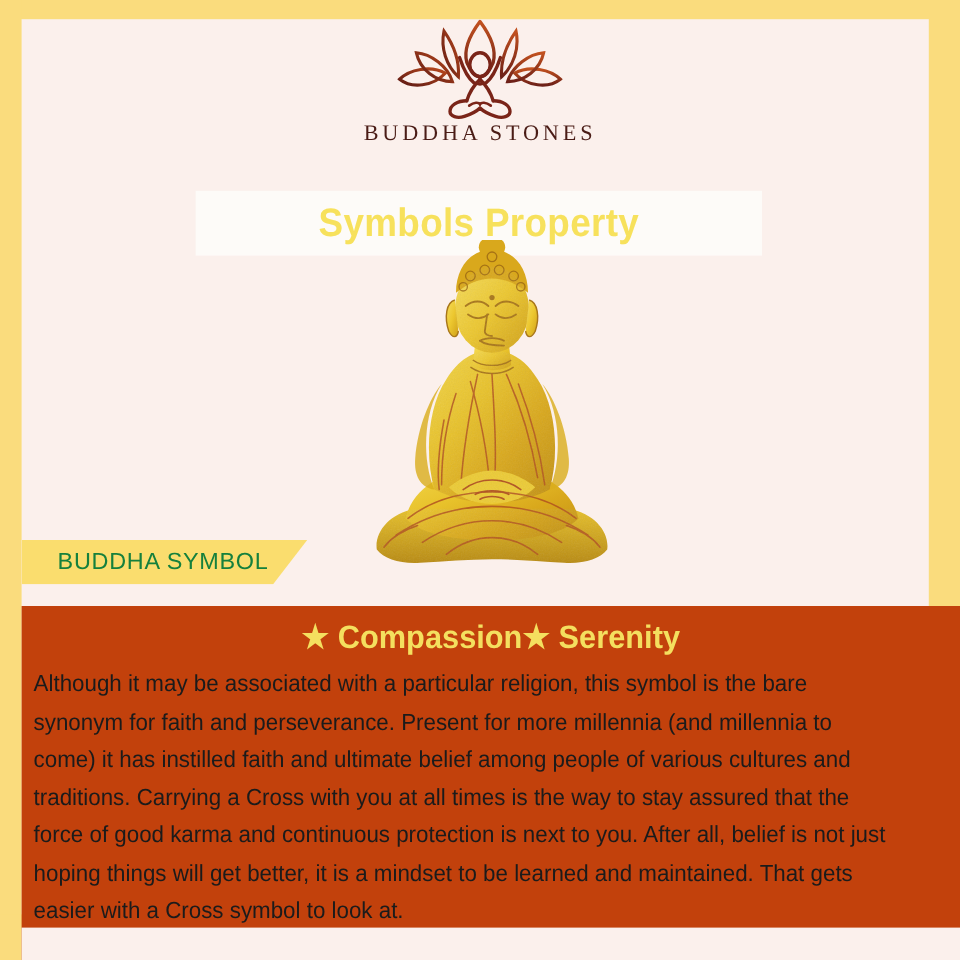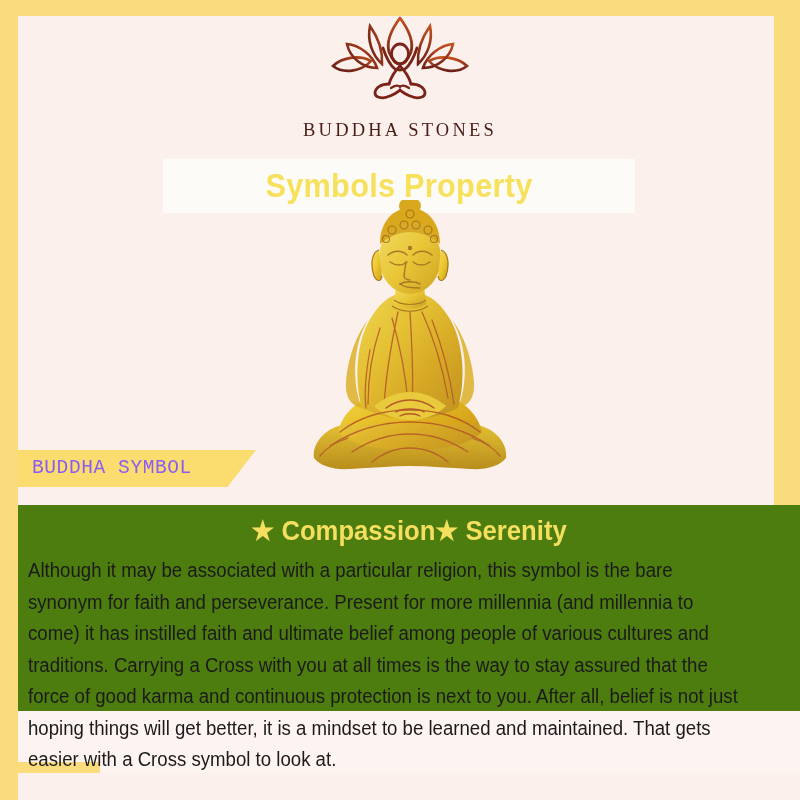--- a/index.html
+++ b/index.html
@@ -58,21 +58,21 @@
     text-align: center;
   }
   .logo-mark {
     display: block;
     margin: 0 auto;
     width: 150px;
     height: 86px;
   }
   .brand-name {
     display: block;
-    margin-top: 20px;
+    margin-top: 2px;
     font-family: "Liberation Serif", serif;
     font-size: 18.5px;
     letter-spacing: 3.2px;
     color: #4a1c16;
     font-weight: 400;
   }
 
   
   .title-band {
     position: absolute;
@@ -107,36 +107,36 @@
   
   .ribbon {
     position: absolute;
     left: 18px; top: 450px;
     width: 238px; height: 37px;
     background: #fadd6e;
     clip-path: polygon(0 0, 100% 0, 88% 100%, 0 100%);
   }
   .ribbon-label {
     position: absolute;
-    left: 32px; top: 450px;
+    left: 48px; top: 450px;
     height: 37px;
     line-height: 37px;
     font-size: 19.5px;
     letter-spacing: 0.6px;
-    color: #8b5cf6;
-    font-family: Liberation Mono, monospace;
+    color: #15803d;
+    font-family: Liberation Sans, sans-serif;
     white-space: nowrap;
   }
 
   
   .content {
     position: absolute;
     left: 18px; top: 505px;
-    width: 782px; height: 206px;
-    background: #4d7c0f;
+    width: 782px; height: 296px;
+    background: #c2410c;
   }
 
   .tagline {
     position: absolute;
     left: 0; top: 10px;
     width: 782px;
     text-align: center;
     font-size: 27px;
     font-weight: bold;
     color: #f4df5f;

